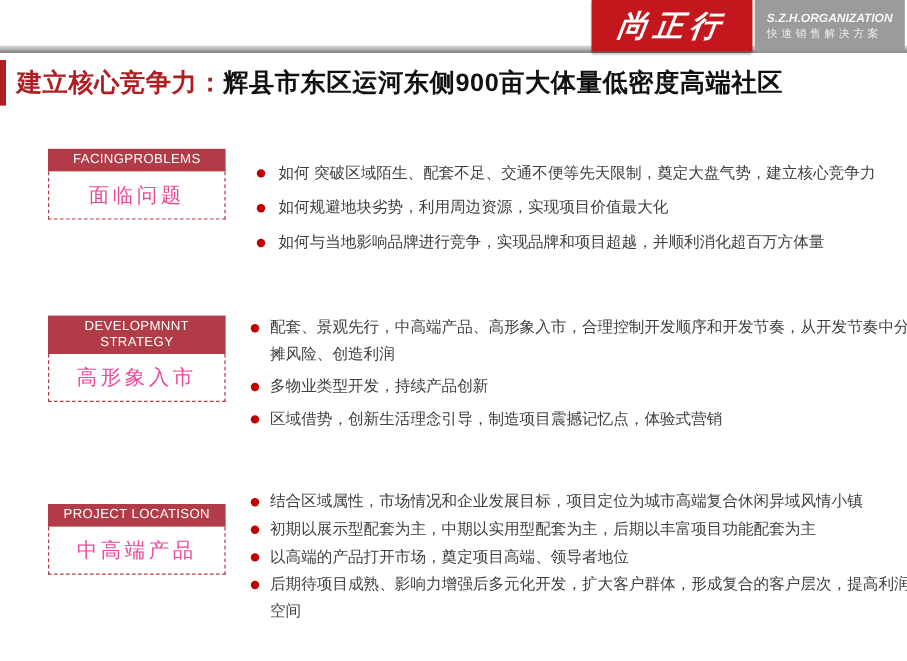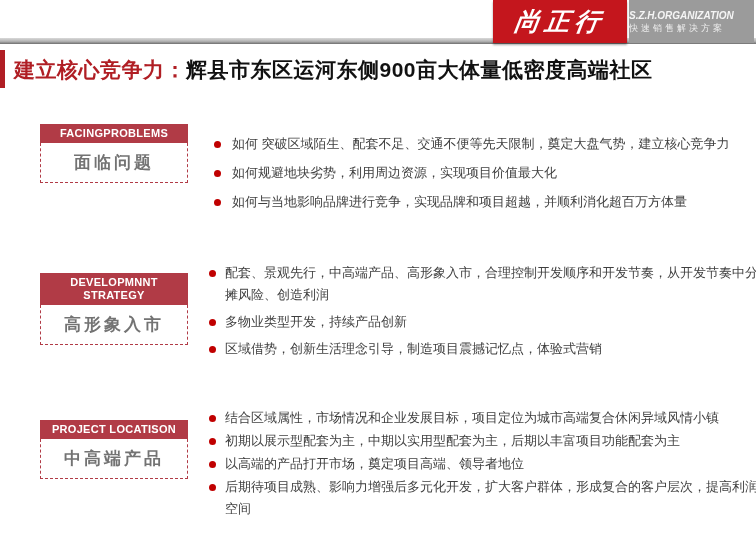--- a/index.html
+++ b/index.html
@@ -25,46 +25,46 @@
   .logo-text{
     color:#fff;font-weight:bold;font-style:italic;
     font-size:25px;letter-spacing:5px;
     transform:skewX(-8deg);
     white-space:nowrap;
   }
   .org-block{
     position:absolute;left:629px;top:0;width:125px;height:43px;
     background:var(--org-gray,#9b9b9b);
     display:flex;flex-direction:column;align-items:flex-start;justify-content:center;
-    box-sizing:border-box;
+    padding-left:10px;box-sizing:border-box;
     z-index:3;
   }
   .org-name{color:#f5f5f5;font-weight:bold;font-style:italic;font-size:10px;line-height:13px;}
   .org-tagline{color:#ececec;font-size:9px;letter-spacing:3px;line-height:12px;}
   
   .title-accent{
     position:absolute;left:0;top:50px;width:5px;height:38px;
     background:var(--title-red,#b01e24);
   }
   .page-title{
     position:absolute;left:14px;top:56px;width:730px;
     font-size:21px;font-weight:bold;line-height:27px;color:#111;
     letter-spacing:.5px;white-space:nowrap;
   }
   .title-prefix{color:var(--title-red,#b01e24);}
   
   .section-label{position:absolute;left:40px;width:148px;box-sizing:border-box;}
   .label-en{
     background:var(--accent-red,#b13b46);
-    color:#fff;font-weight:bold;font-size:11px;line-height:13px;
+    color:#fff;font-weight:normal;font-size:11px;line-height:13px;
     text-align:center;padding:3px 2px;letter-spacing:.3px;
   }
   .label-cn{
     border:1px dashed var(--accent-red,#b13b46);border-top:none;
-    background:#fff;color:#737373;font-weight:bold;
+    background:#fff;color:#ec4899;font-weight:normal;
     font-size:17px;text-align:center;padding:8px 0;letter-spacing:3px;
   }
   
   .bullets{position:absolute;left:196px;width:552px;margin:12px;padding:0;list-style:none;}
   .bullets li{
     position:relative;padding-left:17px;margin:0 0 7px 0;
     font-size:13px;line-height:22px;color:#3f3f3f;
   }
   .bullets.tight li{margin-bottom:5px;}
   .bullets.tightest li{margin-bottom:1px;}
@@ -99,21 +99,21 @@
   <div class="section-label" style="top:124px;">
     <div class="label-en">FACINGPROBLEMS</div>
     <div class="label-cn">面临问题</div>
   </div>
   <ul class="bullets pad1" style="top:121px;">
     <li><span class="dot"></span><span>如何 突破区域陌生、配套不足、交通不便等先天限制，奠定大盘气势，建立核心竞争力</span></li>
     <li><span class="dot"></span><span>如何规避地块劣势，利用周边资源，实现项目价值最大化</span></li>
     <li><span class="dot"></span><span>如何与当地影响品牌进行竞争，实现品牌和项目超越，并顺利消化超百万方体量</span></li>
   </ul>
 
-  <div class="section-label" style="top:263px;margin-top:10px;">
+  <div class="section-label" style="top:263px;">
     <div class="label-en">DEVELOPMNNT STRATEGY</div>
     <div class="label-cn">高形象入市</div>
   </div>
   <ul class="bullets tight" style="top:250px;">
     <li><span class="dot"></span><span>配套、景观先行，中高端产品、高形象入市，合理控制开发顺序和开发节奏，从开发节奏中分摊风险、创造利润</span></li>
     <li><span class="dot"></span><span>多物业类型开发，持续产品创新</span></li>
     <li><span class="dot"></span><span>区域借势，创新生活理念引导，制造项目震撼记忆点，体验式营销</span></li>
   </ul>
 
   <div class="section-label" style="top:420px;">

